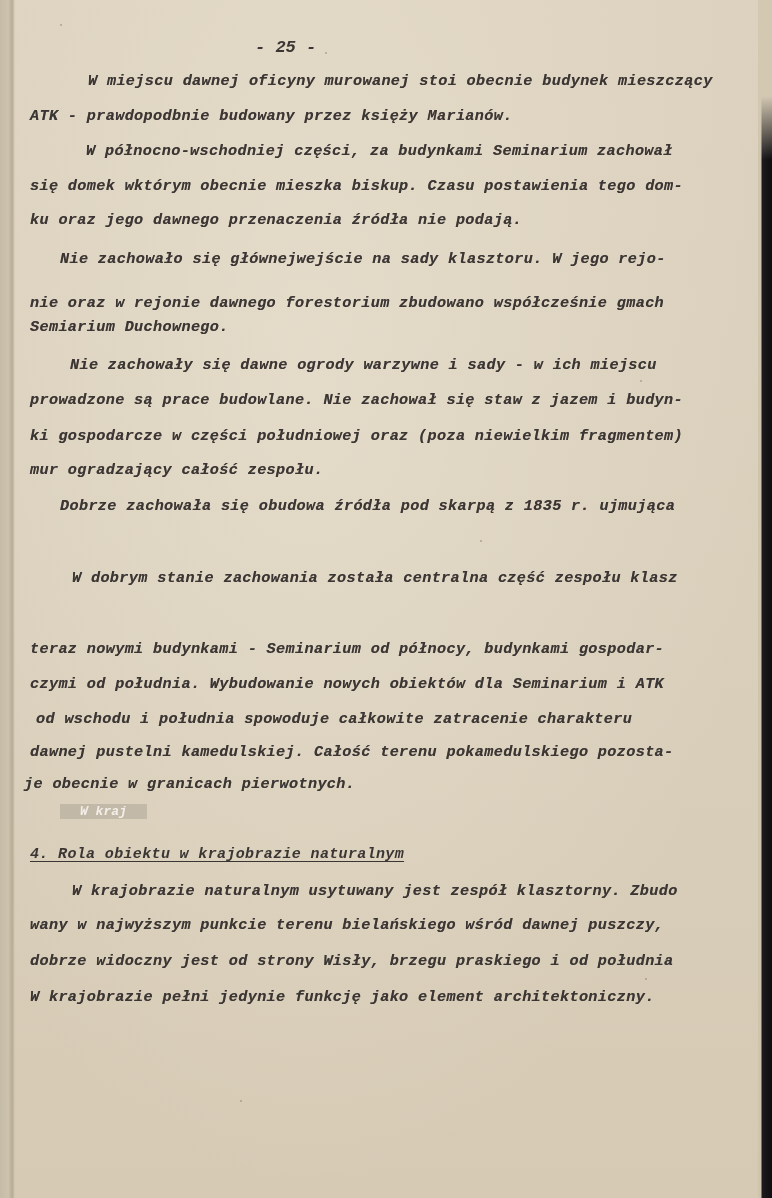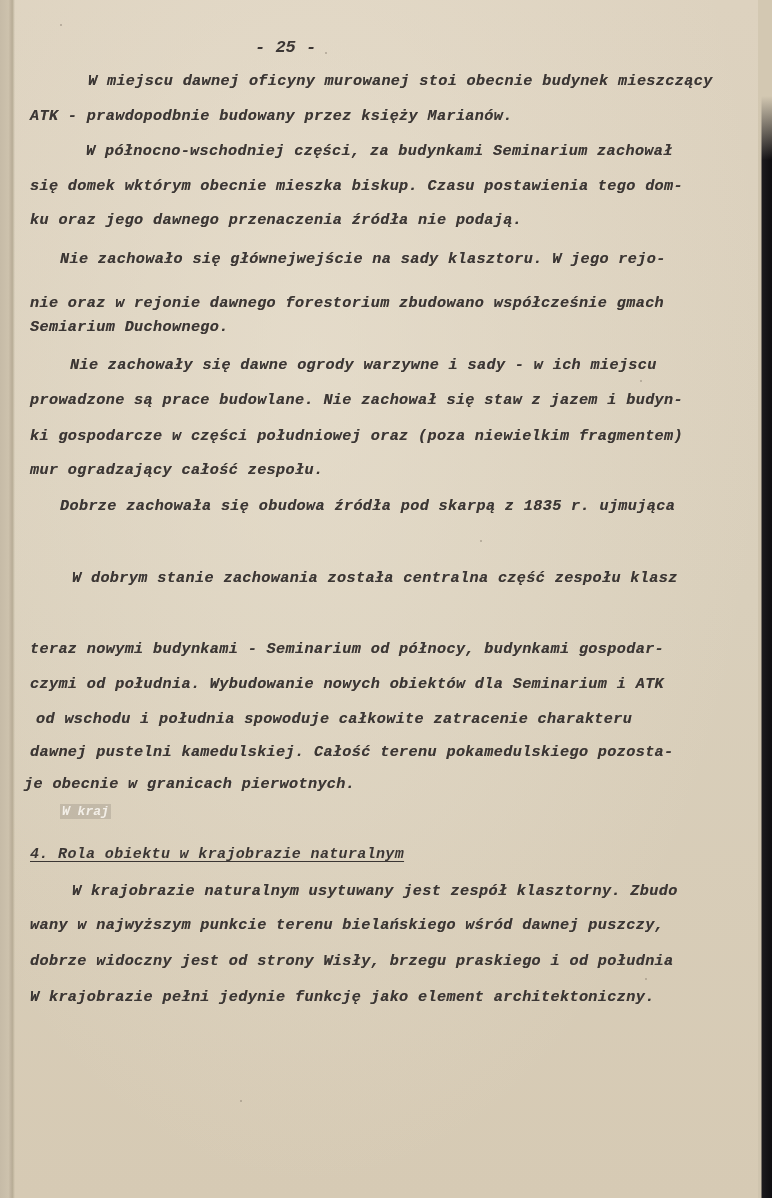--- a/index.html
+++ b/index.html
@@ -76,21 +76,21 @@
       white-space: pre;
     }
     .faded {
       position: absolute;
       left: 60px;
       top: 804px;
       font-size: 13px;
       font-weight: bold;
       color: #f3efe8;
       background: rgba(150,140,130,0.35);
-      padding: 0 2px;
+      padding: 0 20px;
       white-space: pre;
     }
     .heading {
       position: absolute;
       left: 30px;
       top: 846px;
       font-size: 15px;
       letter-spacing: 0.35px;
       font-weight: bold;
       color: #3b3634;

